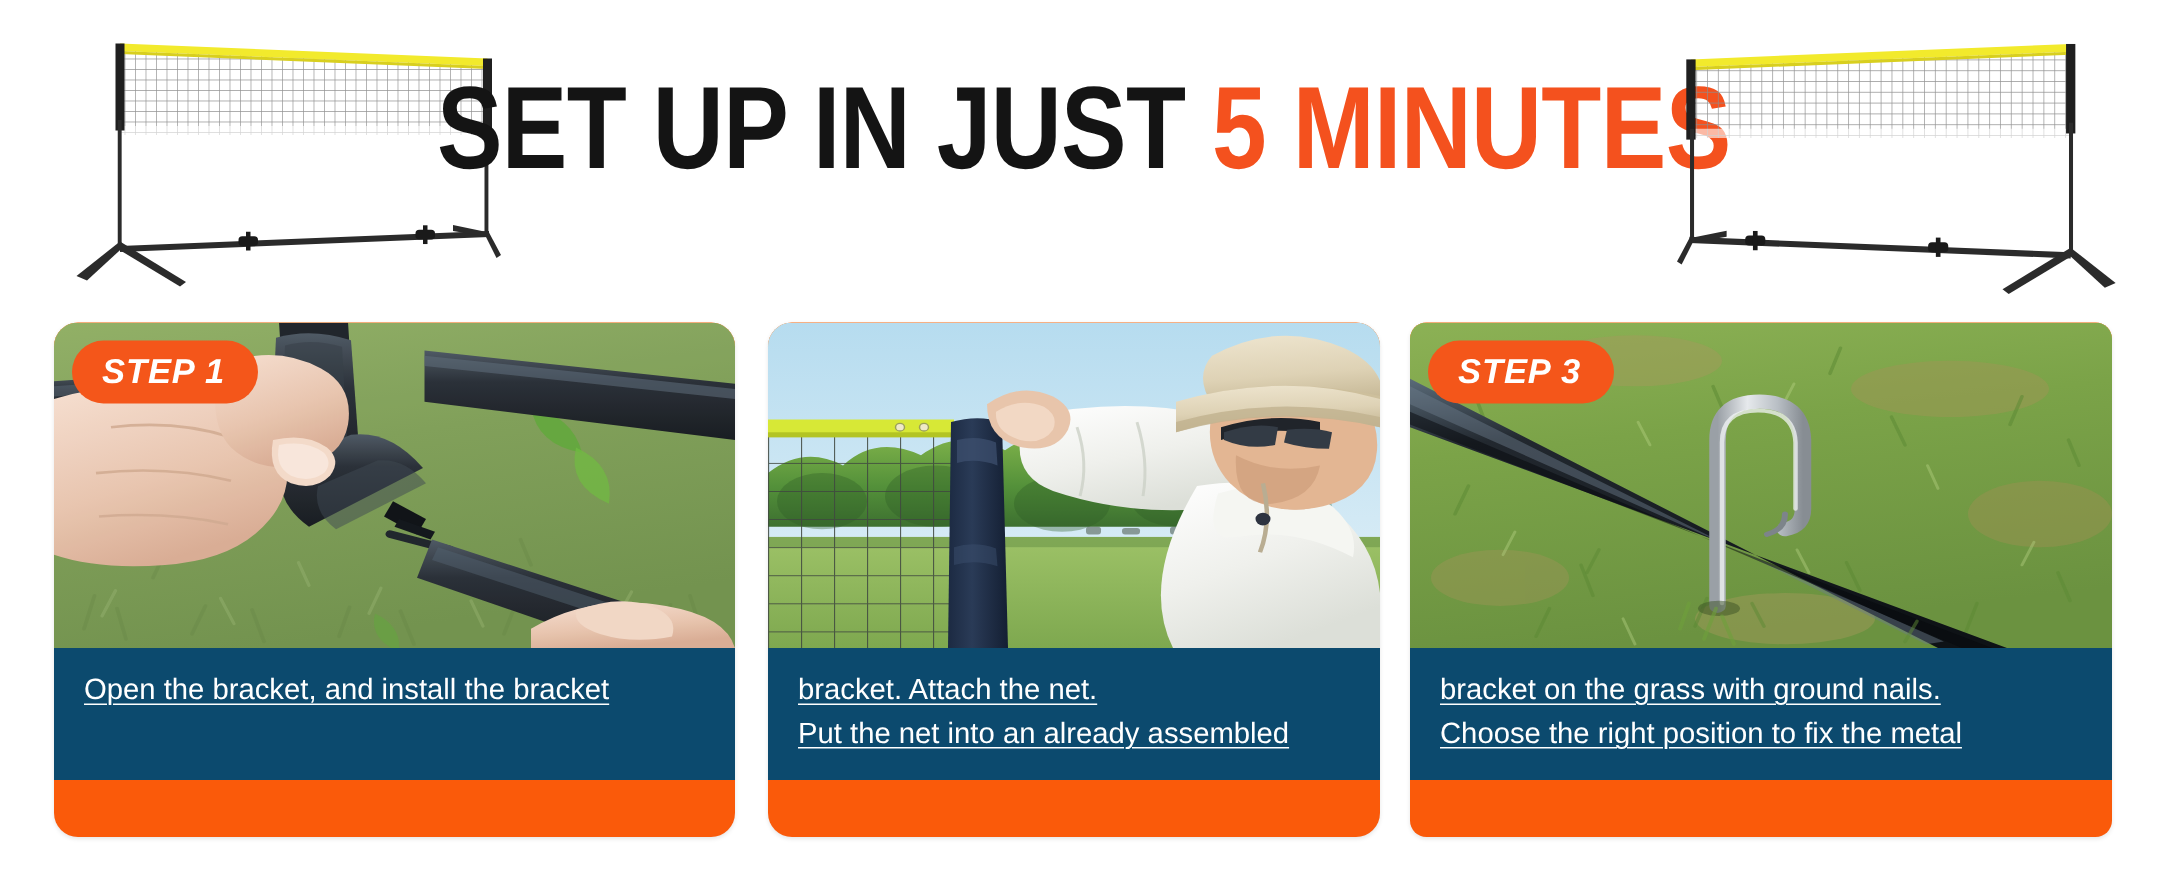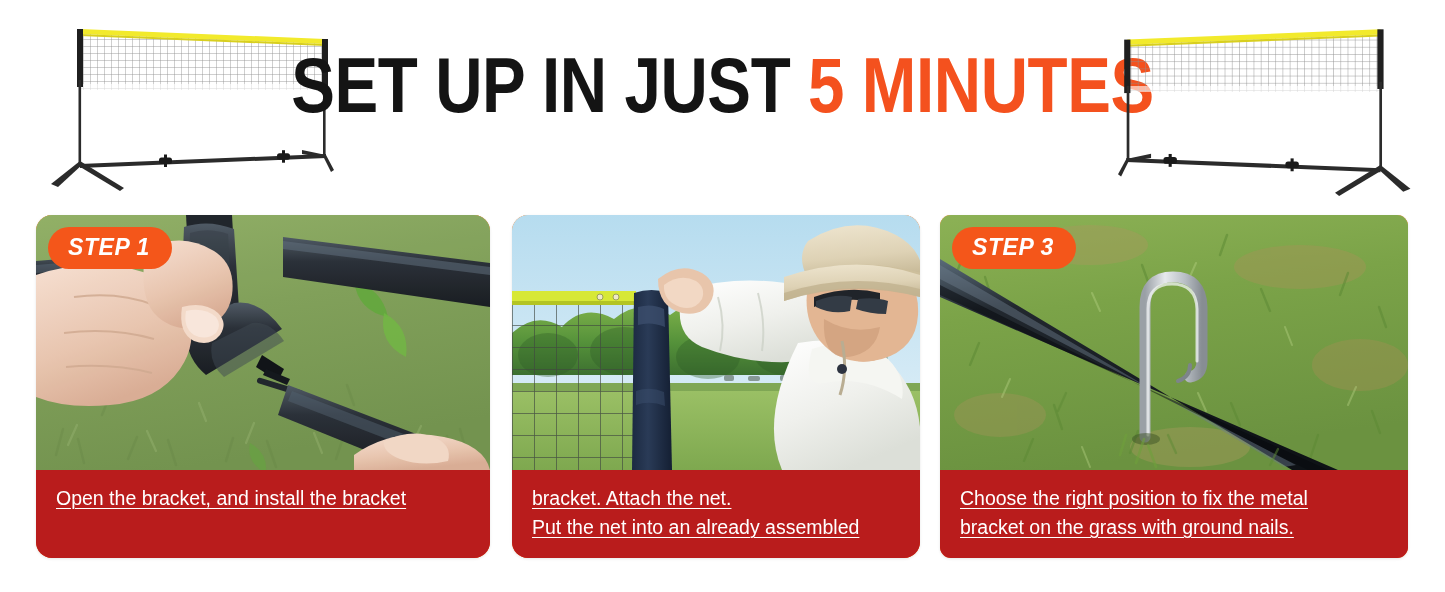--- a/index.html
+++ b/index.html
@@ -75,21 +75,21 @@
     background: #FA5A0A;
     box-shadow: 0 1px 3px rgba(0,0,0,0.10);
   }
   .card.c1 { left: 36px;  width: 454px; }
   .card.c2 { left: 512px; width: 408px; }
   .card.c3 { left: 940px; width: 468px; border-radius: 11px; }
 
   .photo {
     position: relative;
     width: 100%;
-    height: 255px;
+    height: 217px;
     overflow: hidden;
     background: #fdba74;
   }
   .photo svg { position: absolute; left: 0; top: 0; width: 100%; height: 100%; }
 
   .badge {
     position: absolute;
     left: 12px;
     top: 12px;
     z-index: 6;
@@ -103,21 +103,21 @@
     padding: 9px 22px 10px 20px;
     border-radius: 22px;
     font-family: "Liberation Sans", sans-serif;
   }
 
   .caption {
     position: relative;
     height: 88px;
     padding: 14px 2px 0 20px;
     box-sizing: border-box;
-    background: #b91c1c;
+    background: #0c4a6e;
   }
   .caption .cap-line {
     display: block;
     color: #ffffff;
     font-size: 19.5px;
     line-height: 29px;
     font-weight: 400;
     text-decoration: underline;
     text-underline-offset: 3px;
     text-decoration-thickness: 1px;
@@ -491,19 +491,19 @@
 
           <g opacity="0.6" stroke="#6fa03c" stroke-width="2.6" stroke-linecap="round" fill="none">
             <path d="M196 248 l8 -24"></path>
               <path d="M216 252 l-8 -22"></path>
               <path d="M180 240 l6 -20"></path>
           </g>
         </svg>
         <div class="badge">STEP 3</div>
       </div>
       <div class="caption">
+        <span class="cap-line">bracket on the grass with ground nails.</span>
         <span class="cap-line">Choose the right position to fix the metal</span>
-        <span class="cap-line">bracket on the grass with ground nails.</span>
       </div>
     </div>
 
   </div>
 </div>
 
 </body></html>

